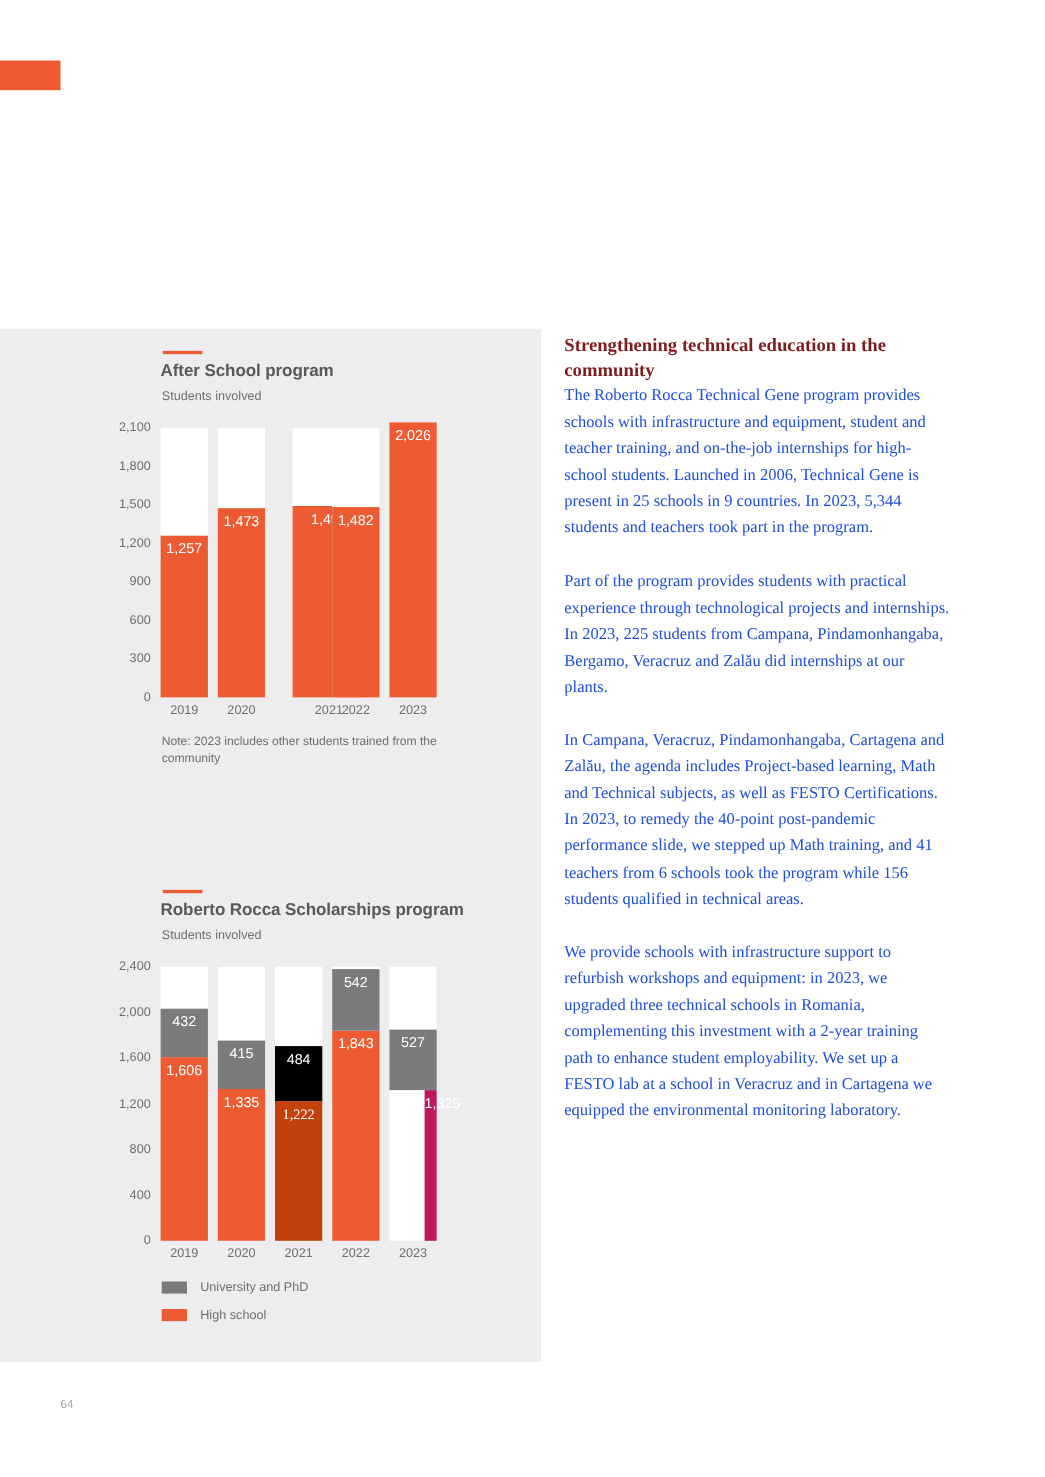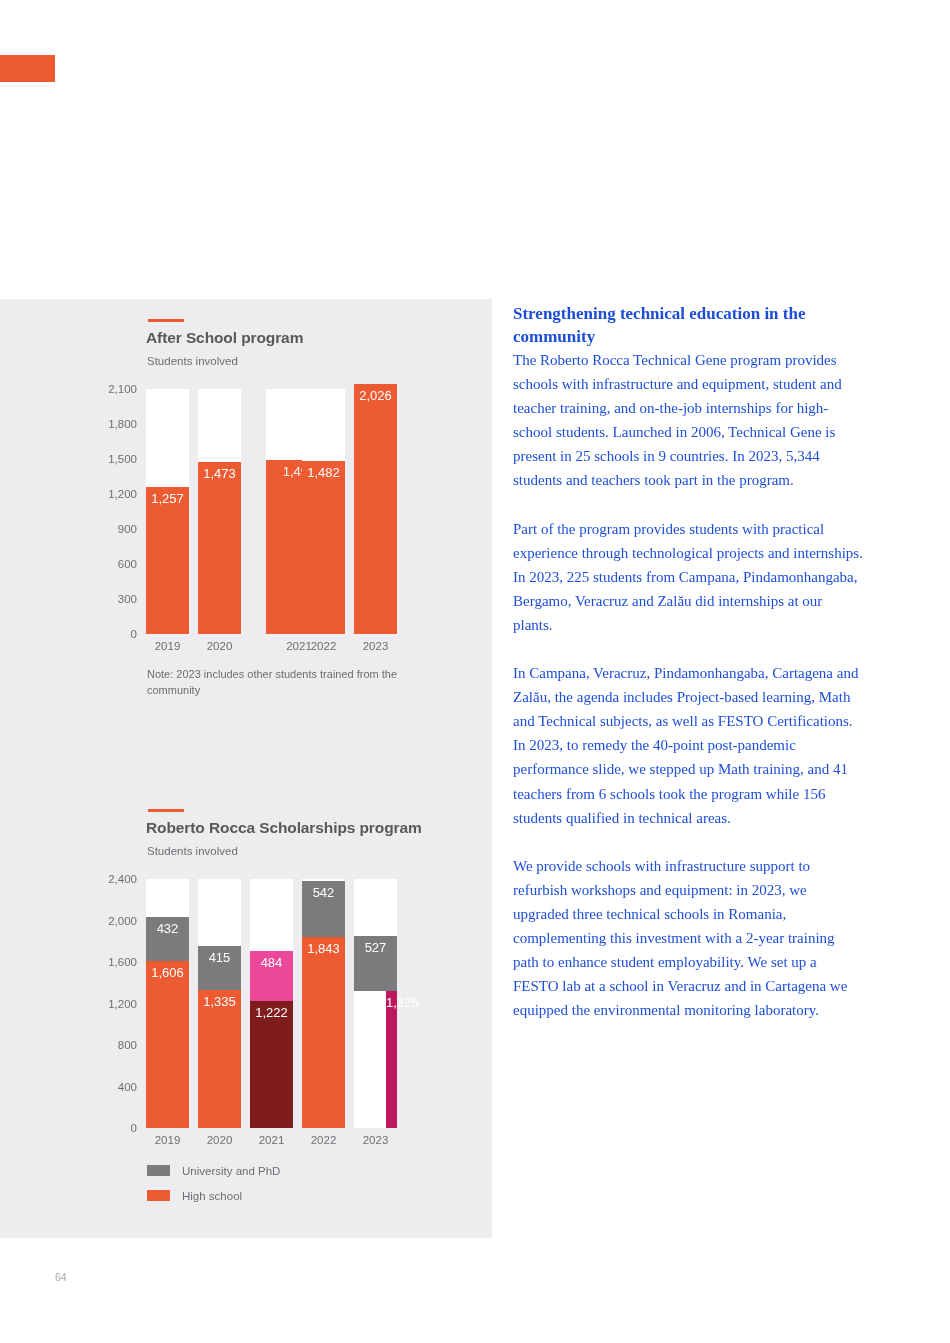--- a/index.html
+++ b/index.html
@@ -164,21 +164,21 @@
   .text-col {
     position: absolute;
     left: 513px;
     top: 302px;
     width: 350px;
     font-family: "Liberation Serif", serif;
   }
   .text-heading {
     font-size: 17px;
     line-height: 23px;
-    color: #1d4ed8;
+    color: #7f1d1d;
     font-weight: bold;
     margin: 0 0 0 0;
   }
   .text-para {
     font-size: 15px;
     line-height: 24.1px;
     color: #1d4ed8;
     margin: 0;
   }
   .text-para.spaced { margin-top: 24px; }
@@ -273,24 +273,24 @@
         <div class="bar-col" style="left: 52px; width: 43px;">
           <div class="seg seg-primary" style="background: rgb(237, 91, 50); height: 138.506px; bottom: 0px;">
             <div class="seg-label">1,335</div>
           </div>
           <div class="seg seg-secondary" style="background: rgb(123, 123, 126); height: 43.0562px; bottom: 138.506px;">
             <div class="seg-label">415</div>
           </div>
           <div class="xtick">2020</div>
         </div>
         <div class="bar-col" style="left: 104px; width: 43px;">
-          <div class="seg seg-primary" style="background: #7f1d1d; height: 126.782px; bottom: 0px;">
+          <div class="seg seg-primary" style="background: #c2410c; height: 126.782px; bottom: 0px; font-family: Liberation Serif, serif;">
             <div class="seg-label">1,222</div>
           </div>
-          <div class="seg seg-secondary" style="background: #ec4899; height: 50.215px; bottom: 126.782px;">
+          <div class="seg seg-secondary" style="background: #000000; height: 50.215px; bottom: 126.782px;">
             <div class="seg-label">484</div>
           </div>
           <div class="xtick">2021</div>
         </div>
         <div class="bar-col" style="left: 156px; width: 43px;">
           <div class="seg seg-primary" style="background: rgb(237, 91, 50); height: 191.211px; bottom: 0px;">
             <div class="seg-label">1,843</div>
           </div>
           <div class="seg seg-secondary" style="background: rgb(123, 123, 126); height: 56.2325px; bottom: 191.211px;">
             <div class="seg-label">542</div>

